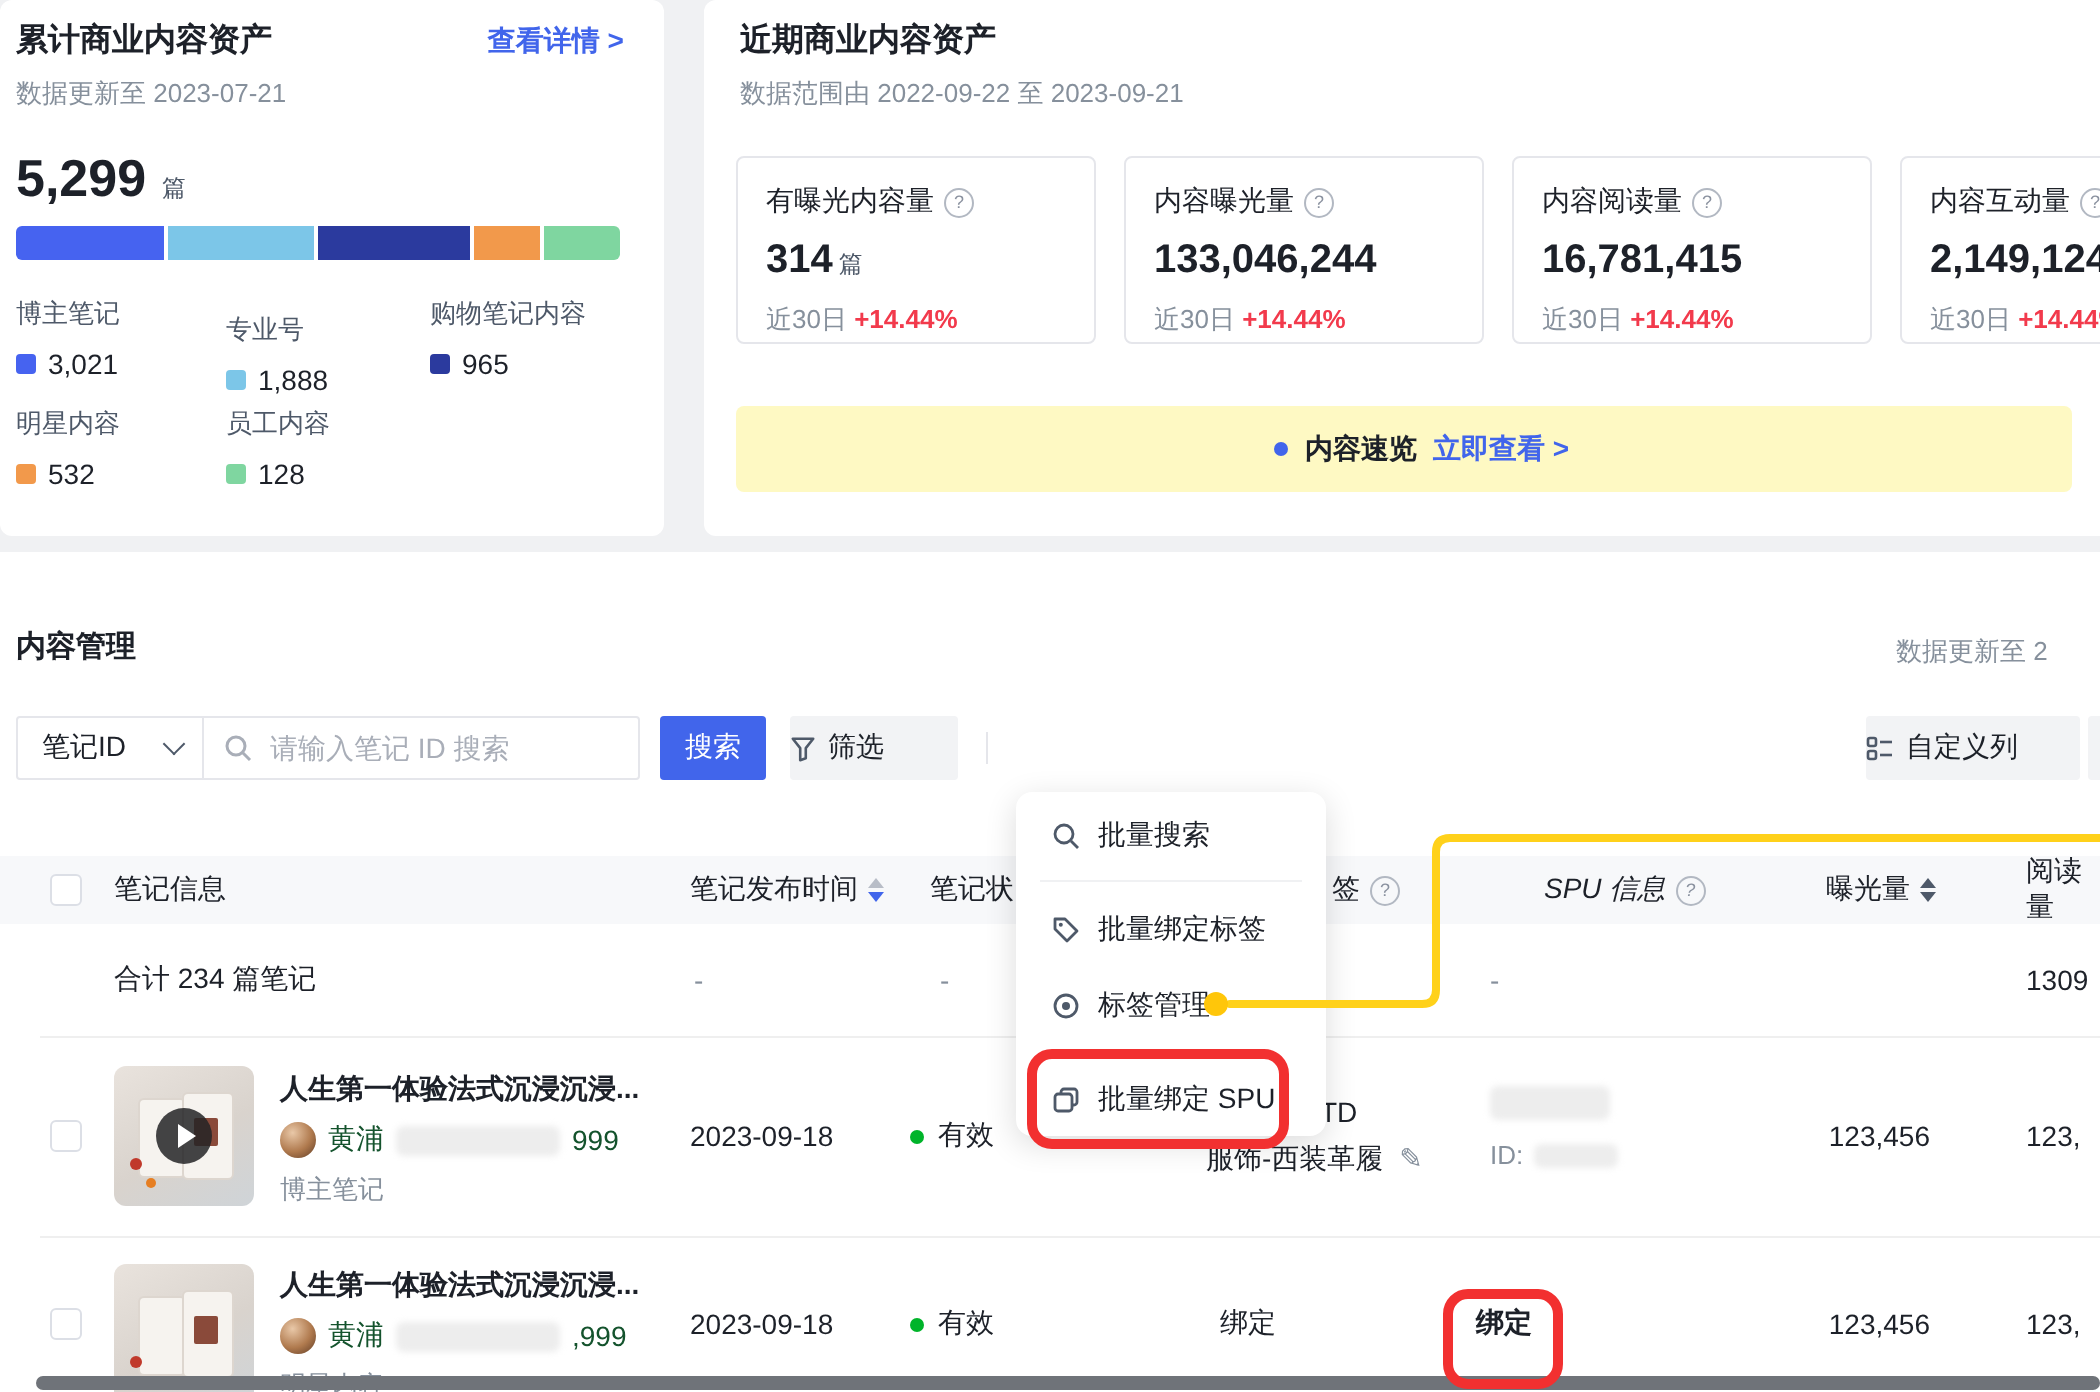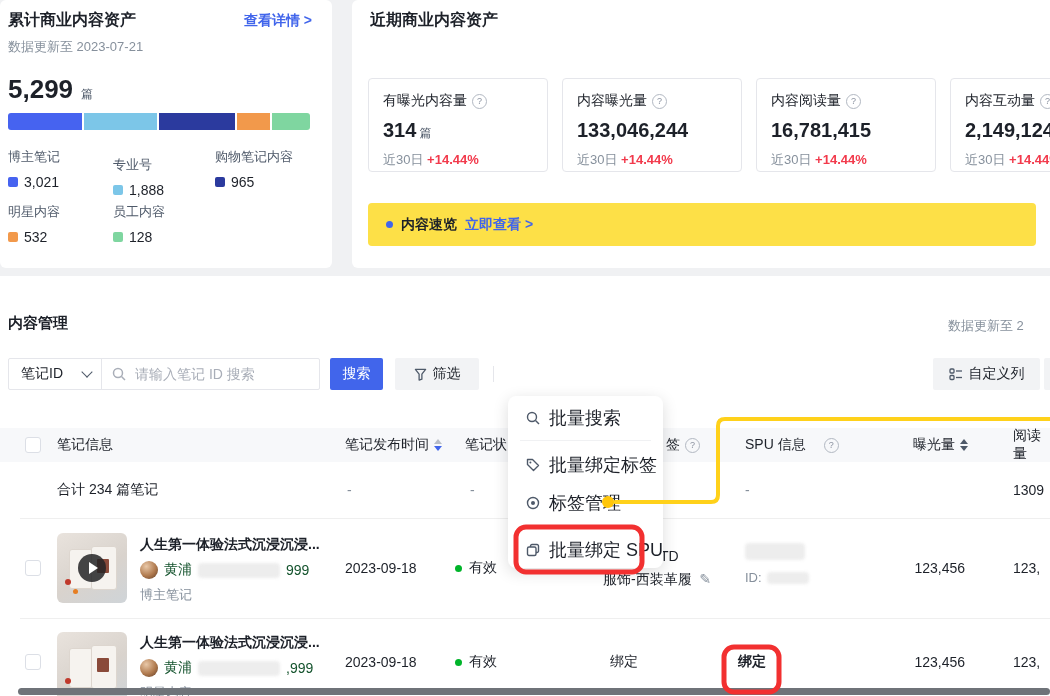--- a/index.html
+++ b/index.html
@@ -25,21 +25,21 @@
     display:inline-flex; align-items:center; justify-content:center;
     width:13px; height:13px; border:1px solid #b2b8c2; border-radius:50%;
     font-size:9px; color:#8a919f; flex:none;
   }
   .bar{display:flex; gap:2px; border-radius:3px; overflow:hidden;}
   .bar>div{height:100%;}
   .legend-label{font-size:13px; color:#4e5969;}
   .legend-val{display:flex; align-items:center; gap:6px; margin-top:8px; font-size:14px; color:#1d2129;}
   .swatch{width:10px; height:10px; border-radius:2px; flex:none;}
   .btn-gray{
-    display:inline-flex; align-items:center; justify-content:center; gap:6px;
+    display:inline-flex; align-items:center; gap:6px;
     height:32px; background:#f2f3f5; border-radius:2px; font-size:14px; color:#1d2129;
     cursor:pointer; box-sizing:border-box;
   }
   .btn-blue{
     display:inline-flex; align-items:center; justify-content:center;
     height:32px; background:#4165eb; border-radius:2px; font-size:14px; color:#fff; cursor:pointer;
   }
   .chev{
     display:inline-block; width:7px; height:7px; border-right:1.5px solid #4e5969;
     border-bottom:1.5px solid #4e5969; transform:rotate(45deg); margin-top:-4px;
@@ -73,21 +73,21 @@
   }
   .blur-blob{background:#ededed;border-radius:4px;filter:blur(1.5px);display:inline-block;}
   .note-title{font-size:14px;font-weight:bold;color:#1d2129;white-space:nowrap;}
   .author-row{display:flex;align-items:center;gap:6px;margin-top:7px;font-size:14px;color:#14532d;}
   .menu{
     position:absolute;left:508px;top:396px;width:155px;height:172px;background:#fff;
     border-radius:8px;box-shadow:0 4px 16px rgba(0,0,0,.14);z-index:30;
   }
   .menu-item{
     position:absolute;left:0;width:100%;height:30px;display:flex;align-items:center;
-    padding-left:18px;box-sizing:border-box;gap:9px;font-size:18px;color:#1d2129;cursor:pointer;
+    padding-left:18px;box-sizing:border-box;gap:9px;font-size:14px;color:#1d2129;cursor:pointer;
   }
   .menu-item svg{flex:none;}
   .menu-div{position:absolute;left:12px;right:12px;height:1px;background:#f0f1f3;}
   .hdr{color:#1d2129;}
   .row-line{position:absolute;left:20px;right:0;height:1px;background:#efefef;}
   input.search{
     border:none;outline:none;background:transparent;font-size:14px;color:#1d2129;
     width:180px;font-family:inherit;
   }
   input.search::placeholder{color:#a9aeb8;}
@@ -147,20 +147,21 @@
       <div class="legend-label">员工内容</div>
       <div class="legend-val">
           <span class="swatch" style="background: rgb(127, 214, 160);"></span>
           <span>128</span>
         </div>
     </div>
   </div>
 
   <div class="abs card" style="left:352px;top:0;width:712px;height:268px;">
     <div class="abs bold16" style="left:18px;top:10px;">近期商业内容资产</div>
+    <div class="abs gray13" style="left:18px;top:38px;">数据范围由 2022-09-22 至 2023-09-21</div>
     <div class="abs" style="left:16px;top:78px;display:flex;gap:14px;">
       <div class="metric-card">
         <div class="metric-label">
             <span>有曝光内容量</span>
             <span class="qmark">?</span>
           </div>
         <div class="metric-value"><span>314</span><span style="font-size:12px;font-weight:normal;color:#4e5969;margin-left:3px;">篇</span></div>
         <div class="metric-sub"><span>近30日</span> <span class="red">+14.44%</span></div>
       </div>
       <div class="metric-card">
@@ -181,21 +182,21 @@
       </div>
       <div class="metric-card">
         <div class="metric-label">
             <span>内容互动量</span>
             <span class="qmark">?</span>
           </div>
         <div class="metric-value">2,149,124</div>
         <div class="metric-sub"><span>近30日</span> <span class="red">+14.44%</span></div>
       </div>
     </div>
-    <div class="abs" style="left:16px;top:203px;width:668px;height:43px;background:#fde047;border-radius:4px;display:flex;align-items:center;padding-left:18px;box-sizing:border-box;gap:8px;">
+    <div class="abs" style="left:16px;top:203px;width:668px;height:43px;background:#fef9c3;border-radius:4px;display:flex;align-items:center;padding-left:18px;box-sizing:border-box;gap:8px;justify-content:center;">
       <span class="dot" style="background:#4165eb;"></span>
       <span style="font-weight:bold;">内容速览</span>
       <span class="link" style="font-weight:bold;">立即查看 &gt;</span>
     </div>
   </div>
 
   <div class="abs" style="left:0;top:276px;width:1050px;height:420px;background:#fff;"></div>
 
   <div class="abs" style="left:8px;top:314px;font-size:15px;font-weight:bold;">内容管理</div>
   <div class="abs gray13" style="left:948px;top:317px;white-space:nowrap;">数据更新至 2</div>
@@ -239,21 +240,21 @@
       <span class="sort">
           <i class="caret-up"></i>
           <i class="caret-dn caret-blue"></i>
         </span>
     </div>
     <div class="cell abs hdr" style="left:465px;top:0;height:34px;">笔记状</div>
     <div class="cell abs hdr" style="left:666px;top:0;height:34px;gap:5px;">
       <span>签</span>
       <span class="qmark">?</span>
     </div>
-    <div class="cell abs hdr" style="left:745px;top:0;height:34px;gap:18px;">
+    <div class="cell abs hdr" style="left:772px;top:0;height:34px;gap:5px;font-style:italic;">
       <span>SPU 信息</span>
       <span class="qmark">?</span>
     </div>
     <div class="cell abs hdr" style="left:860px;top:0;height:34px;width:108px;justify-content:flex-end;">
       <span>曝光量</span>
       <span class="sort">
           <i class="caret-up caret-dark"></i>
           <i class="caret-dn caret-dark2"></i>
         </span>
     </div>

